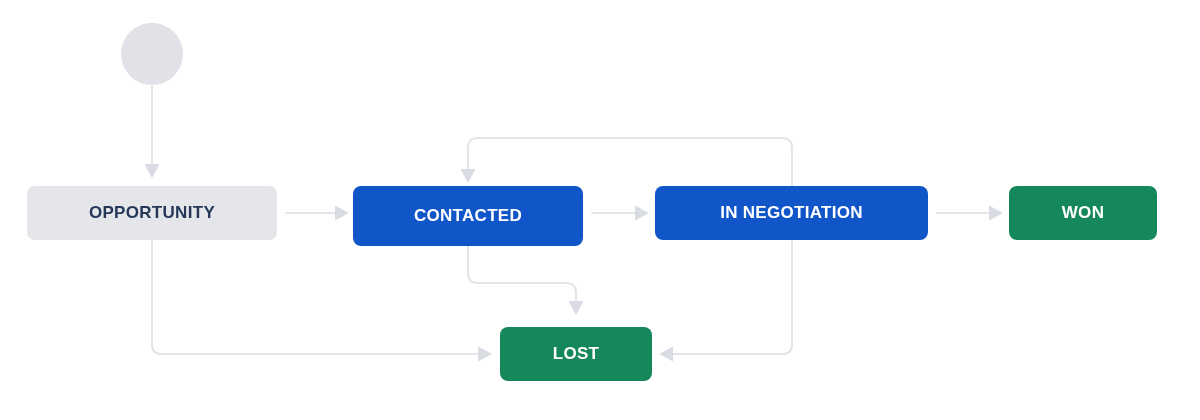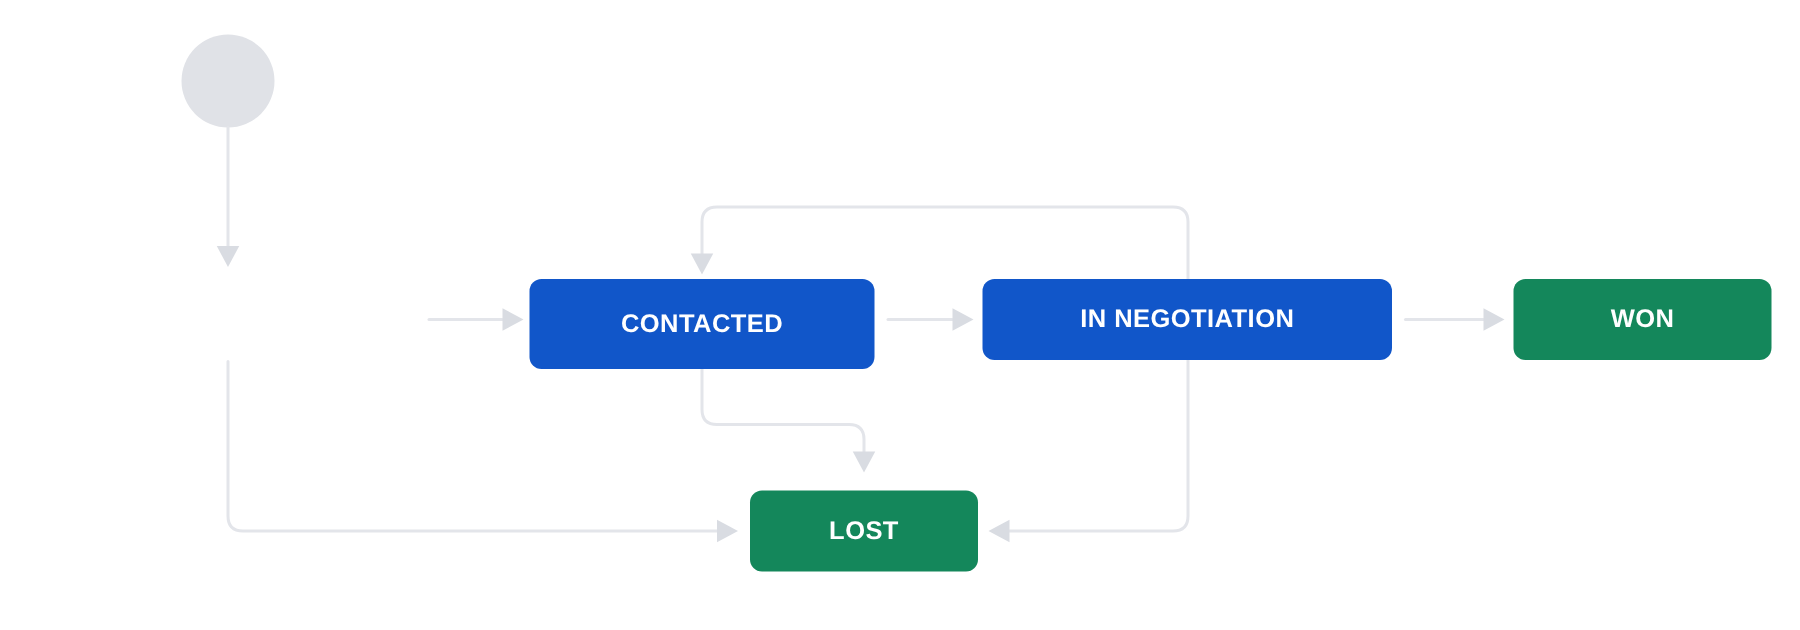--- a/index.html
+++ b/index.html
@@ -22,21 +22,21 @@
   .node{
     position:absolute;
     display:flex;align-items:center;justify-content:center;
     border-radius:8px;
     font-weight:700;font-size:17px;letter-spacing:0.3px;
     user-select:none;
   }
   #n-opportunity{left:27px; top:186px; width:250px; height:54px;}
   #n-contacted  {left:353px;top:186px; width:230px; height:60px;}
   #n-negotiation{left:655px;top:186px; width:273px; height:54px;text-align:center;}
-  #n-won        {left:1009px;top:186px;width:172px; height:54px;}
+  #n-won        {left:1009px;top:186px;width:148px; height:54px;}
   #n-lost       {left:500px;top:327px; width:152px; height:54px;}
 </style>
 </head>
 <body>
 
 <div id="canvas" style="background: rgb(255, 255, 255);">
 
   <svg id="edge-layer" width="1200" height="420" viewBox="0 0 1200 420">
 
     <circle class="start-circle" cx="152" cy="54" r="31"></circle>
@@ -75,20 +75,23 @@
       <path class="edge-line" d="M152 241 V344 Q152 354 162 354 H479"></path>
       <polygon class="edge-arrow" points="478,346.5 478,361.5 492,354"></polygon>
     </g>
 
     <g>
       <path class="edge-line" d="M792 240 V344 Q792 354 782 354 H672"></path>
       <polygon class="edge-arrow" points="673,346.5 673,361.5 659,354"></polygon>
     </g>
   </svg>
 
+  <div class="node" id="n-opportunity" style="background: rgb(228, 230, 234); color: rgb(37, 56, 88);">
+    <span>OPPORTUNITY</span>
+  </div>
 
   <div class="node" id="n-contacted" style="background: rgb(17, 86, 201); color: rgb(255, 255, 255);">
     <span>CONTACTED</span>
   </div>
 
   <div class="node" id="n-negotiation" style="background: rgb(17, 86, 201); color: rgb(255, 255, 255);">
     <span>IN NEGOTIATION</span>
   </div>
 
   <div class="node" id="n-won" style="background: rgb(20, 135, 91); color: rgb(255, 255, 255);">

